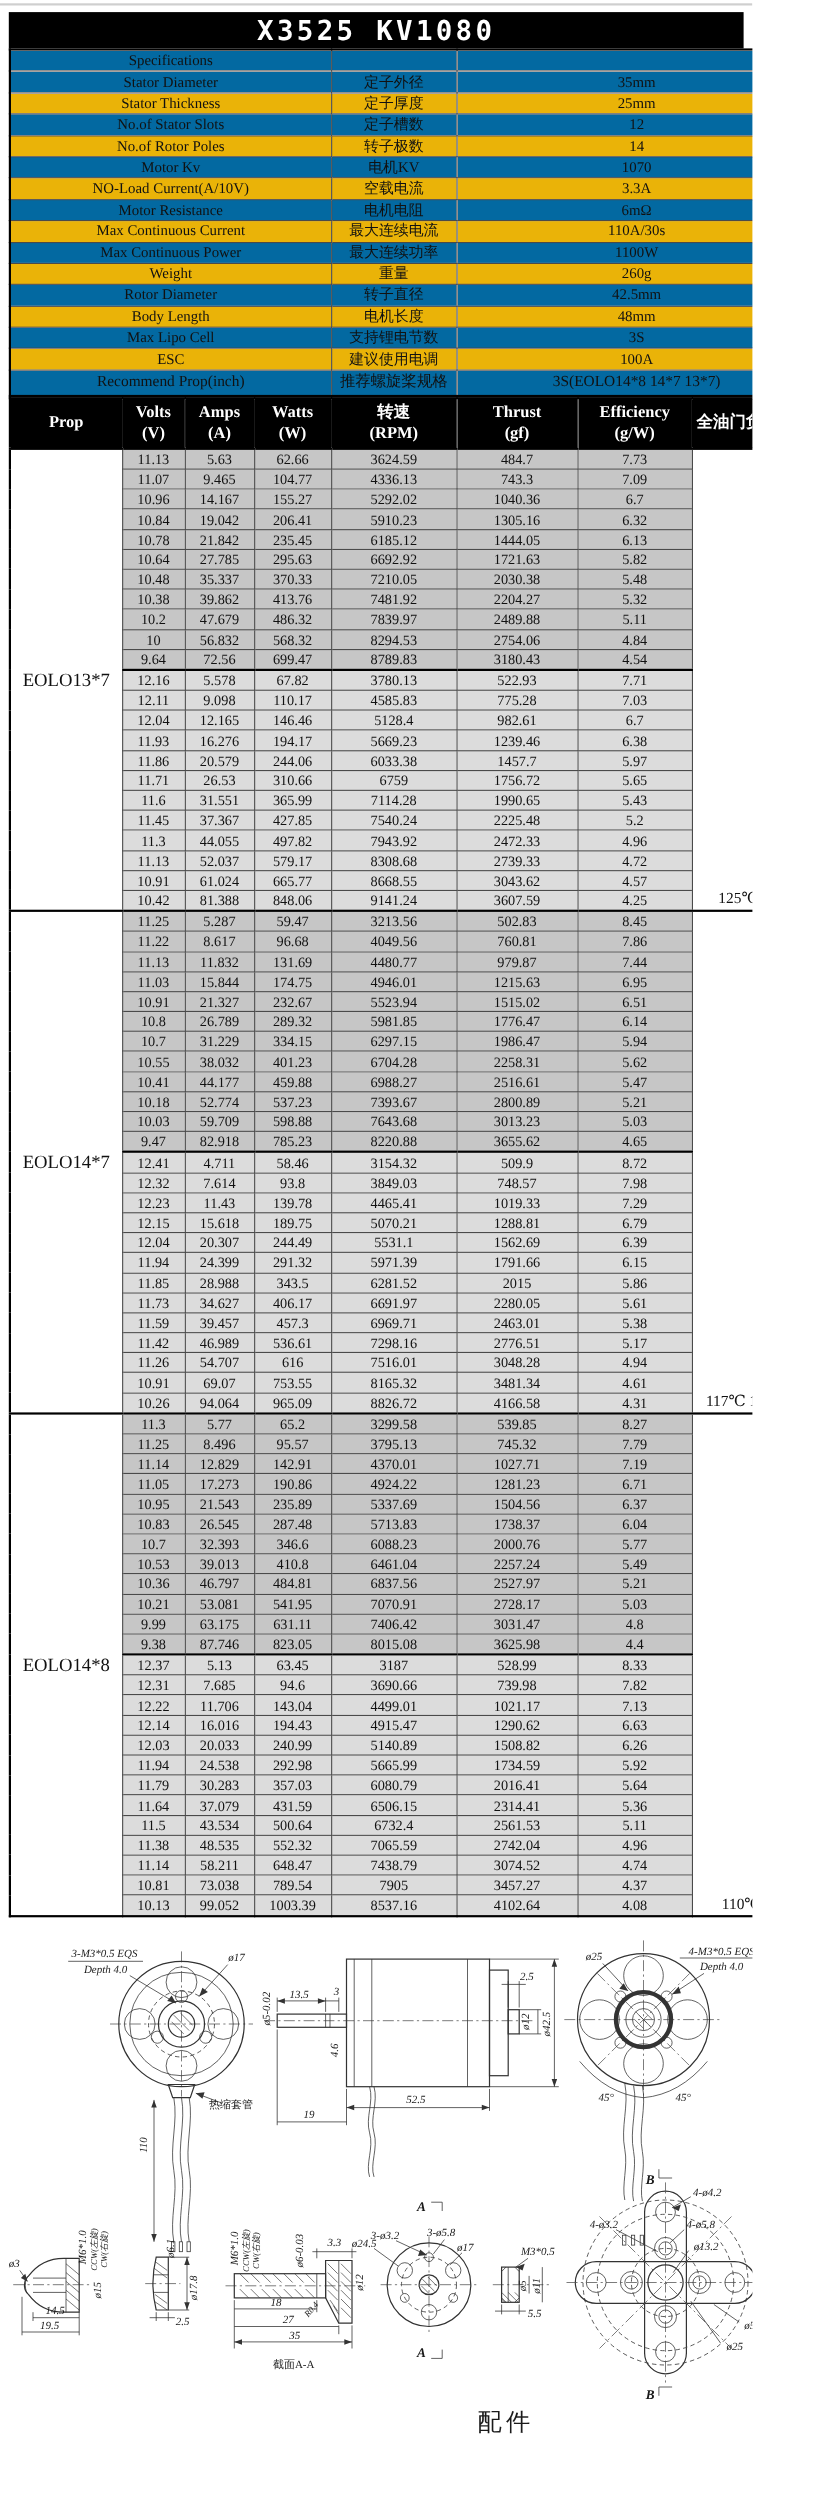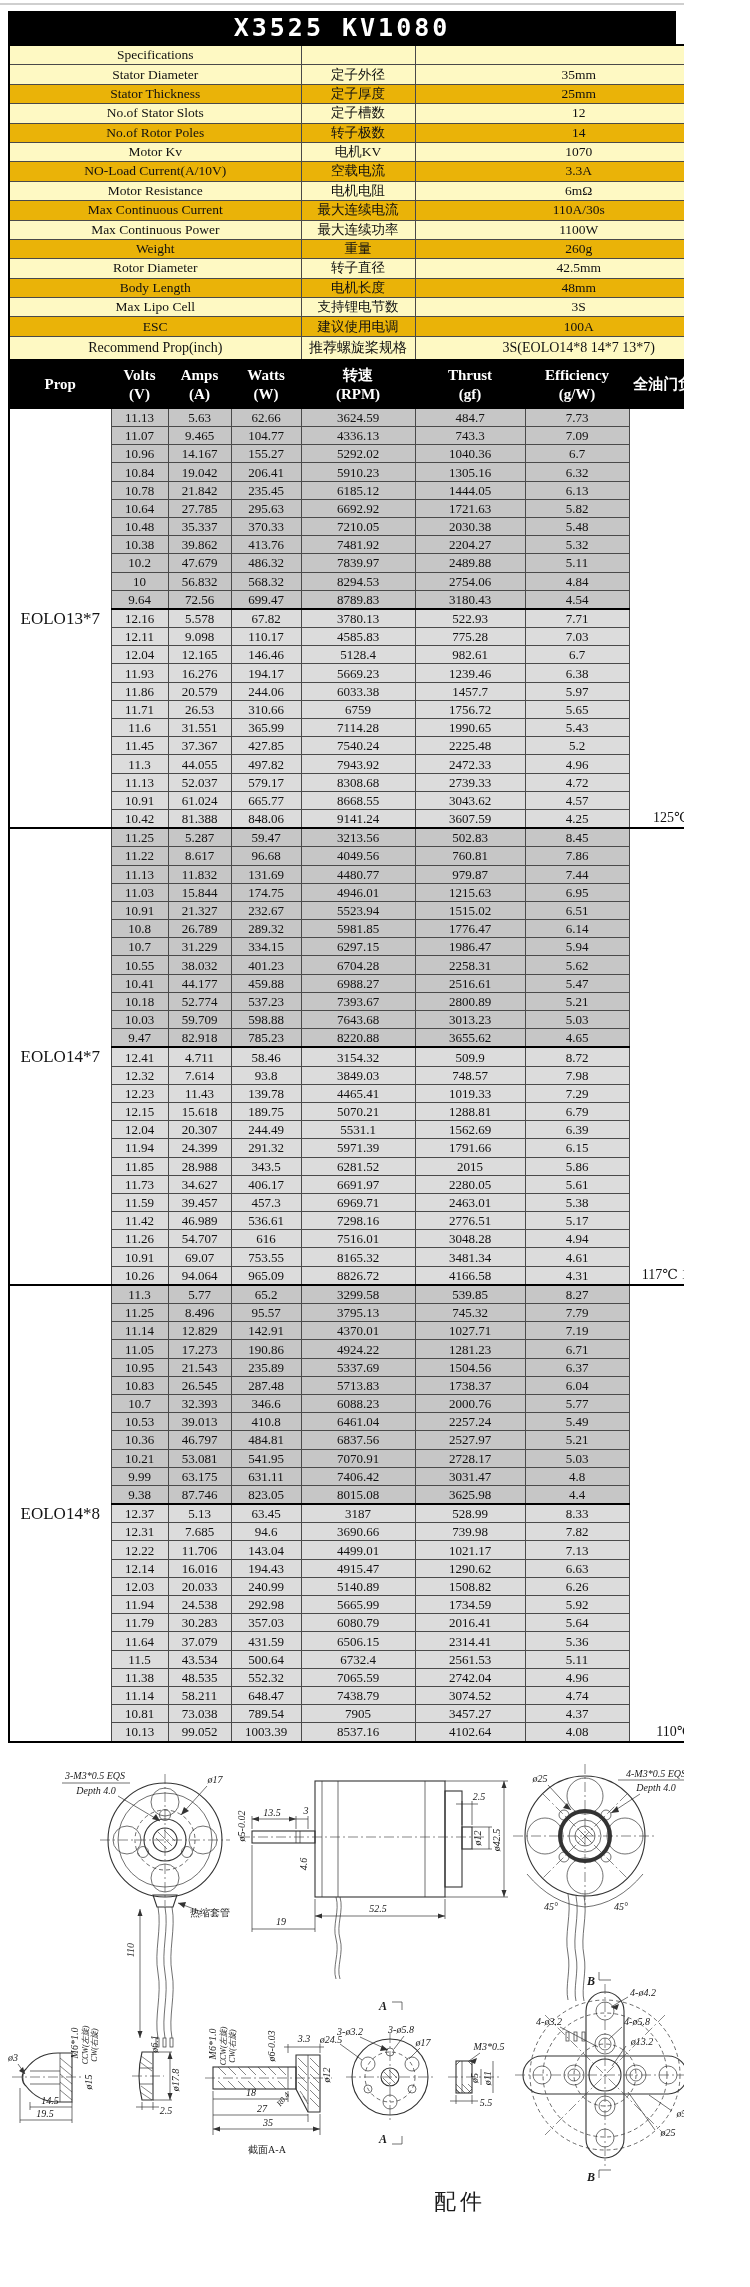--- a/index.html
+++ b/index.html
@@ -17,21 +17,21 @@
   }
   table{border-collapse:collapse;table-layout:fixed;width:734px;}
   td,th{overflow:hidden;white-space:nowrap;}
   
   .spec{border:2px solid #000;}
   .spec td{
     border:1px solid #4a4a4a;text-align:center;font-size:13.5px;height:18.4px;
     padding:0;line-height:1.05;
   }
   .spec tr.g{background:#eab308;}
-  .spec tr.w{background:#fef9c3;}
+  .spec tr.w{background:#0369a1;}
   .spec tr.tall td{height:22px;font-size:14px;}
   
   .perf{border:2px solid #000;}
   .perf thead th{
     background:#000;color:#fff;font-size:15px;font-weight:bold;
     padding:2px 0;height:40px;border:1px solid #000;line-height:1.25;
   }
   .perf thead .unit:empty{display:none;}
   .perf td{
     border:1px solid #4a4a4a;text-align:center;font-size:13px;height:17.2px;

